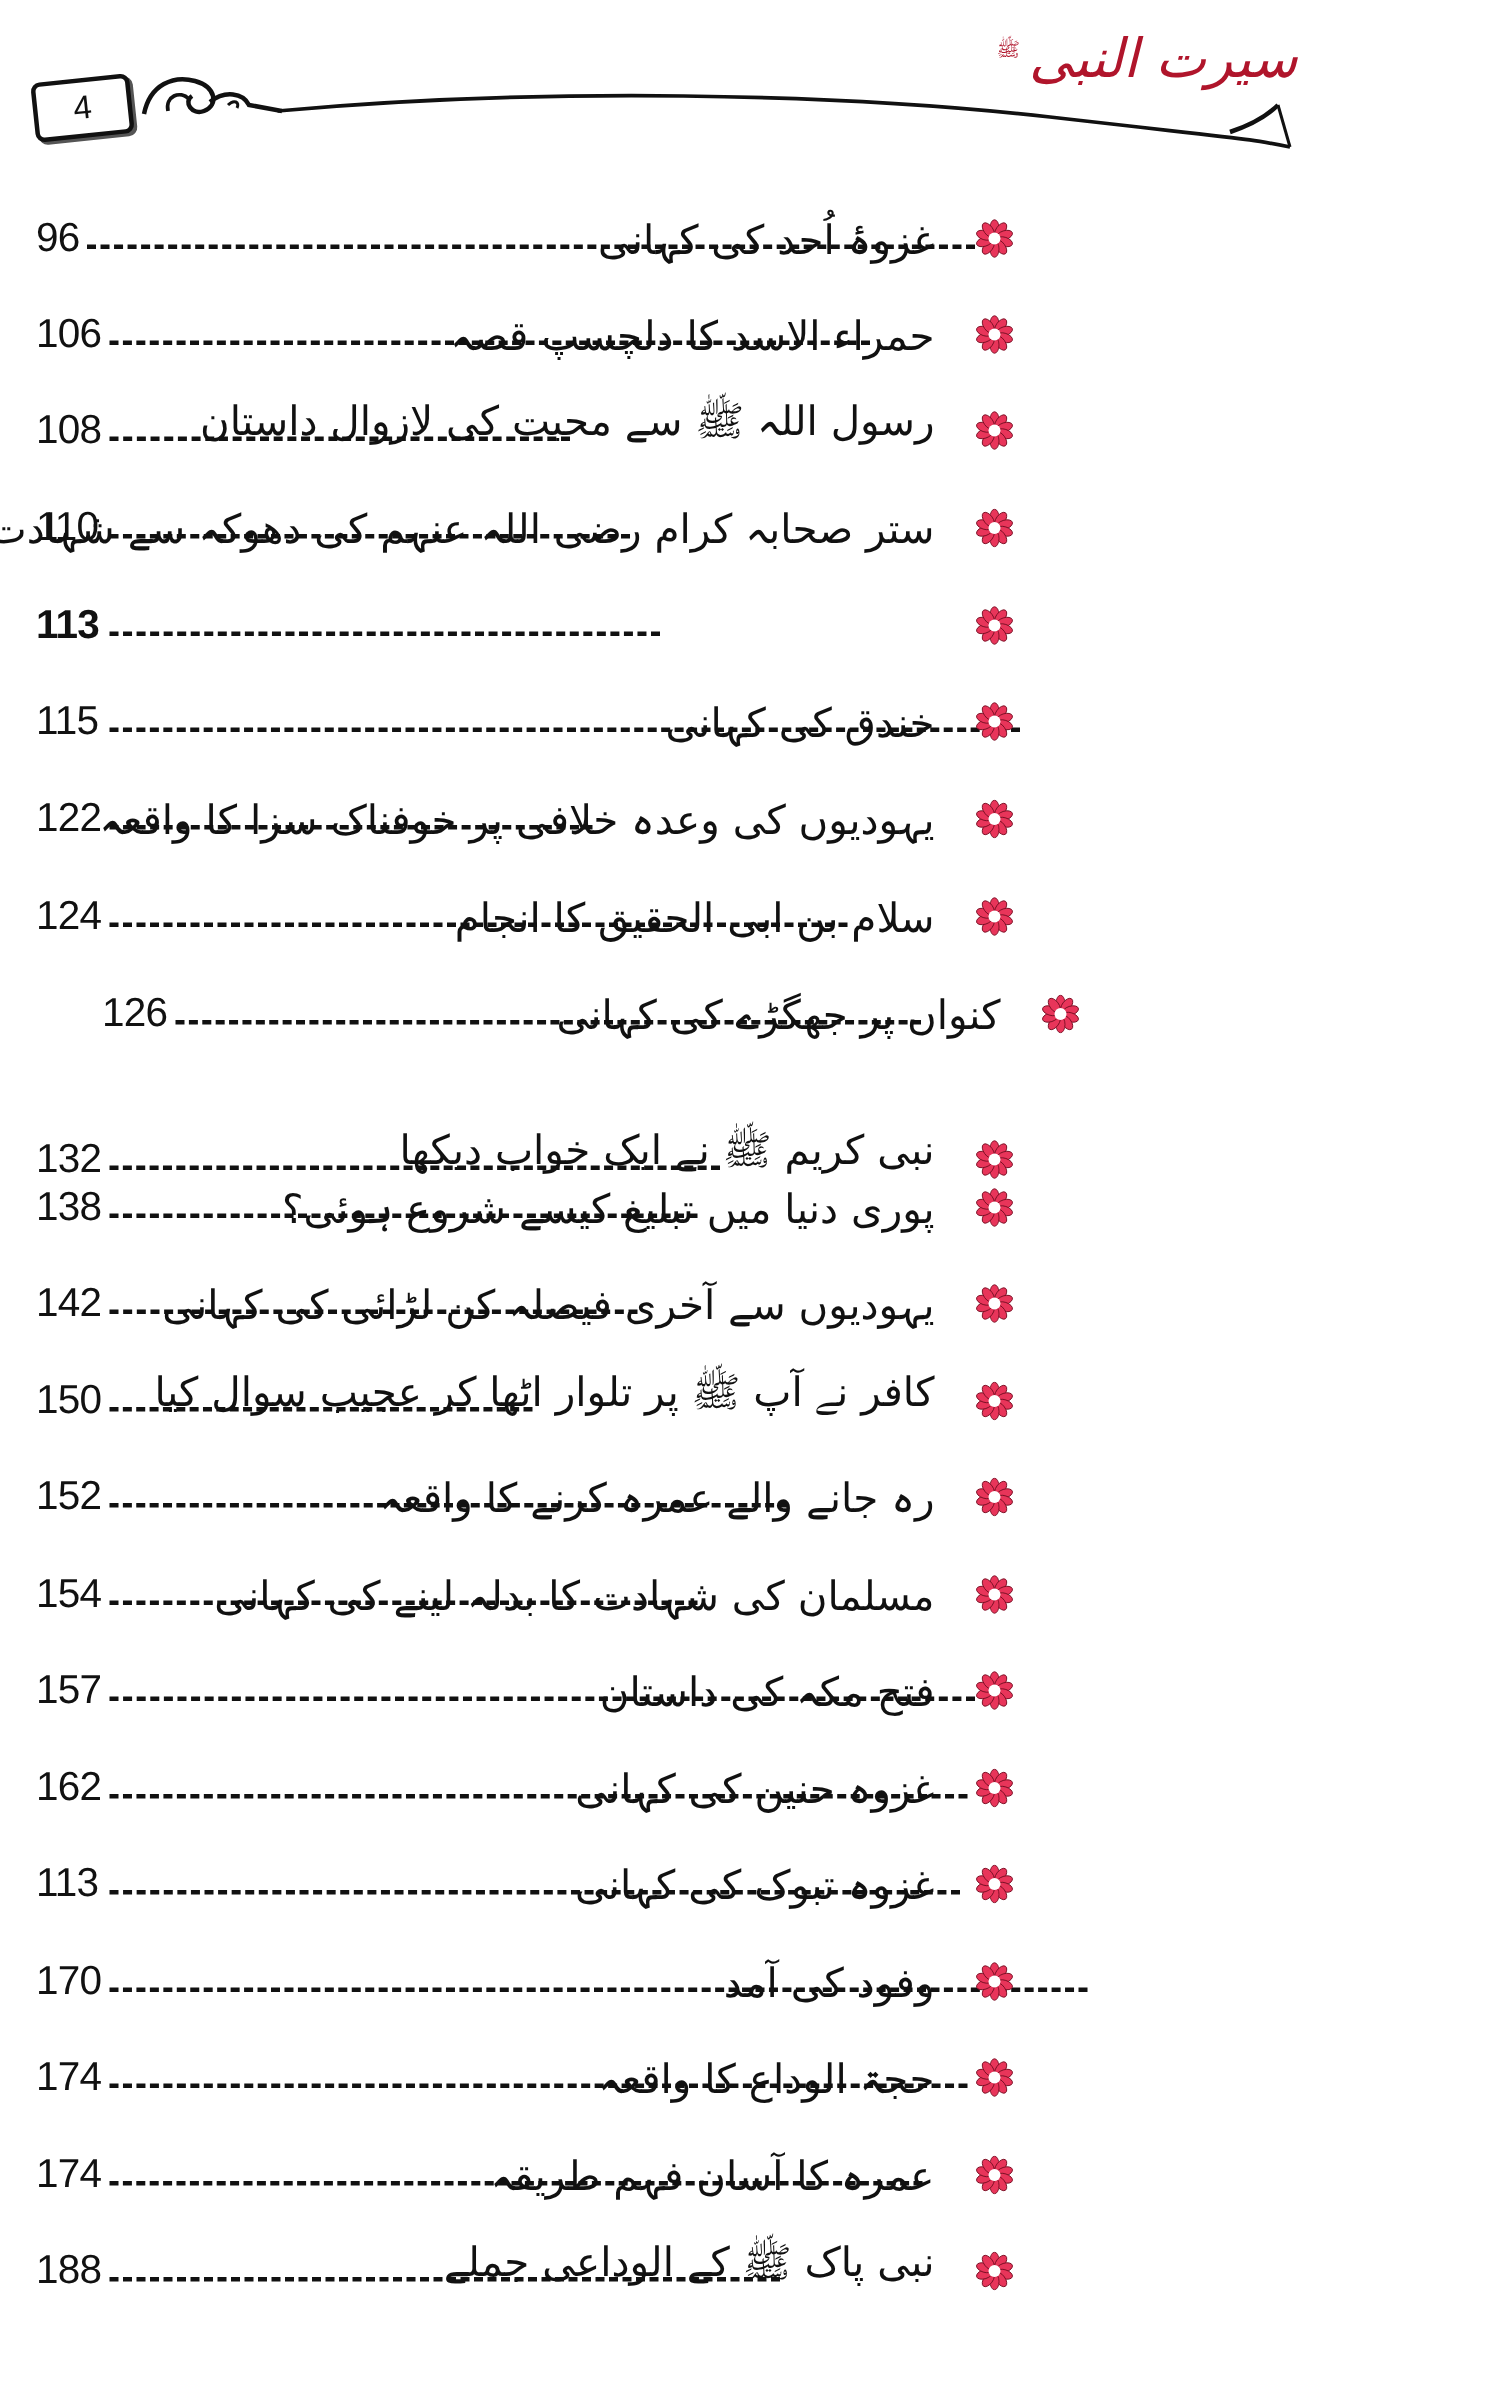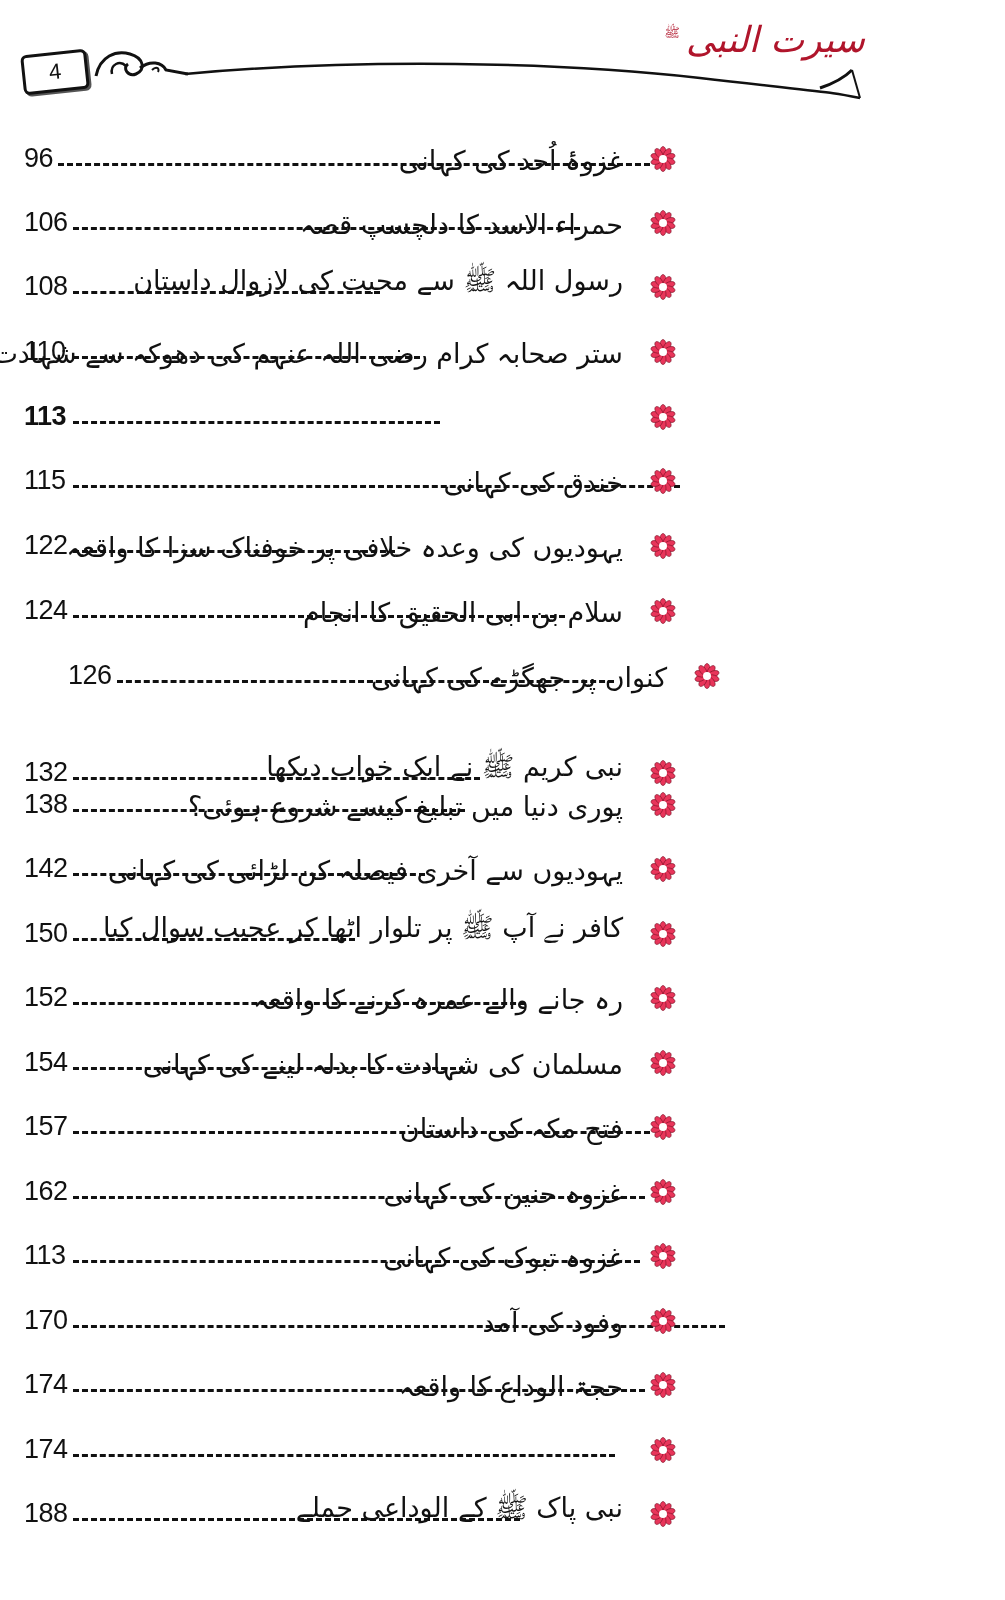--- a/index.html
+++ b/index.html
@@ -460,20 +460,21 @@
           <ellipse cx="13" cy="6" rx="3" ry="5.5" fill="#e8355a" stroke="#7a0f24" stroke-width="0.6" transform="rotate(252 13 13)"></ellipse>
           <ellipse cx="13" cy="6" rx="3" ry="5.5" fill="#e8355a" stroke="#7a0f24" stroke-width="0.6" transform="rotate(288 13 13)"></ellipse>
           <ellipse cx="13" cy="6" rx="3" ry="5.5" fill="#e8355a" stroke="#7a0f24" stroke-width="0.6" transform="rotate(324 13 13)"></ellipse>
         </g>
       <circle cx="13" cy="13" r="4" fill="#fff"></circle>
     </svg>
   </div>
     <div class="toc-row" style="top: 1291px;">
     <span class="page-num">174</span>
     <span class="leader" style="left: 73px; width: 542px;"></span>
+    <span class="entry-title">عمرہ کا آسان فہم طریقہ</span>
     <svg class="bullet" viewBox="0 0 26 26">
       <g class="petals">
           <ellipse cx="13" cy="6" rx="3" ry="5.5" fill="#e8355a" stroke="#7a0f24" stroke-width="0.6" transform="rotate(0 13 13)"></ellipse>
           <ellipse cx="13" cy="6" rx="3" ry="5.5" fill="#e8355a" stroke="#7a0f24" stroke-width="0.6" transform="rotate(36 13 13)"></ellipse>
           <ellipse cx="13" cy="6" rx="3" ry="5.5" fill="#e8355a" stroke="#7a0f24" stroke-width="0.6" transform="rotate(72 13 13)"></ellipse>
           <ellipse cx="13" cy="6" rx="3" ry="5.5" fill="#e8355a" stroke="#7a0f24" stroke-width="0.6" transform="rotate(108 13 13)"></ellipse>
           <ellipse cx="13" cy="6" rx="3" ry="5.5" fill="#e8355a" stroke="#7a0f24" stroke-width="0.6" transform="rotate(144 13 13)"></ellipse>
           <ellipse cx="13" cy="6" rx="3" ry="5.5" fill="#e8355a" stroke="#7a0f24" stroke-width="0.6" transform="rotate(180 13 13)"></ellipse>
           <ellipse cx="13" cy="6" rx="3" ry="5.5" fill="#e8355a" stroke="#7a0f24" stroke-width="0.6" transform="rotate(216 13 13)"></ellipse>
           <ellipse cx="13" cy="6" rx="3" ry="5.5" fill="#e8355a" stroke="#7a0f24" stroke-width="0.6" transform="rotate(252 13 13)"></ellipse>

